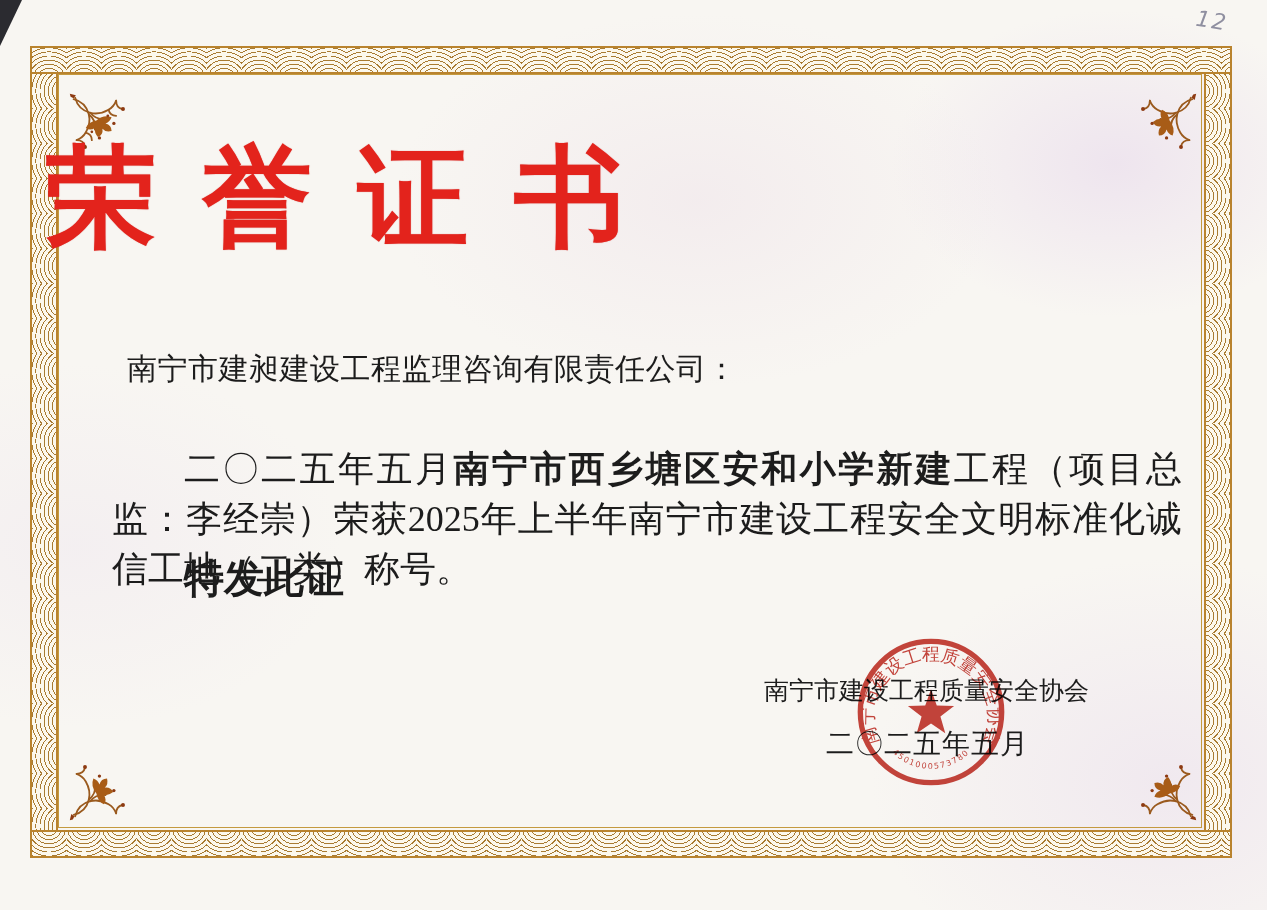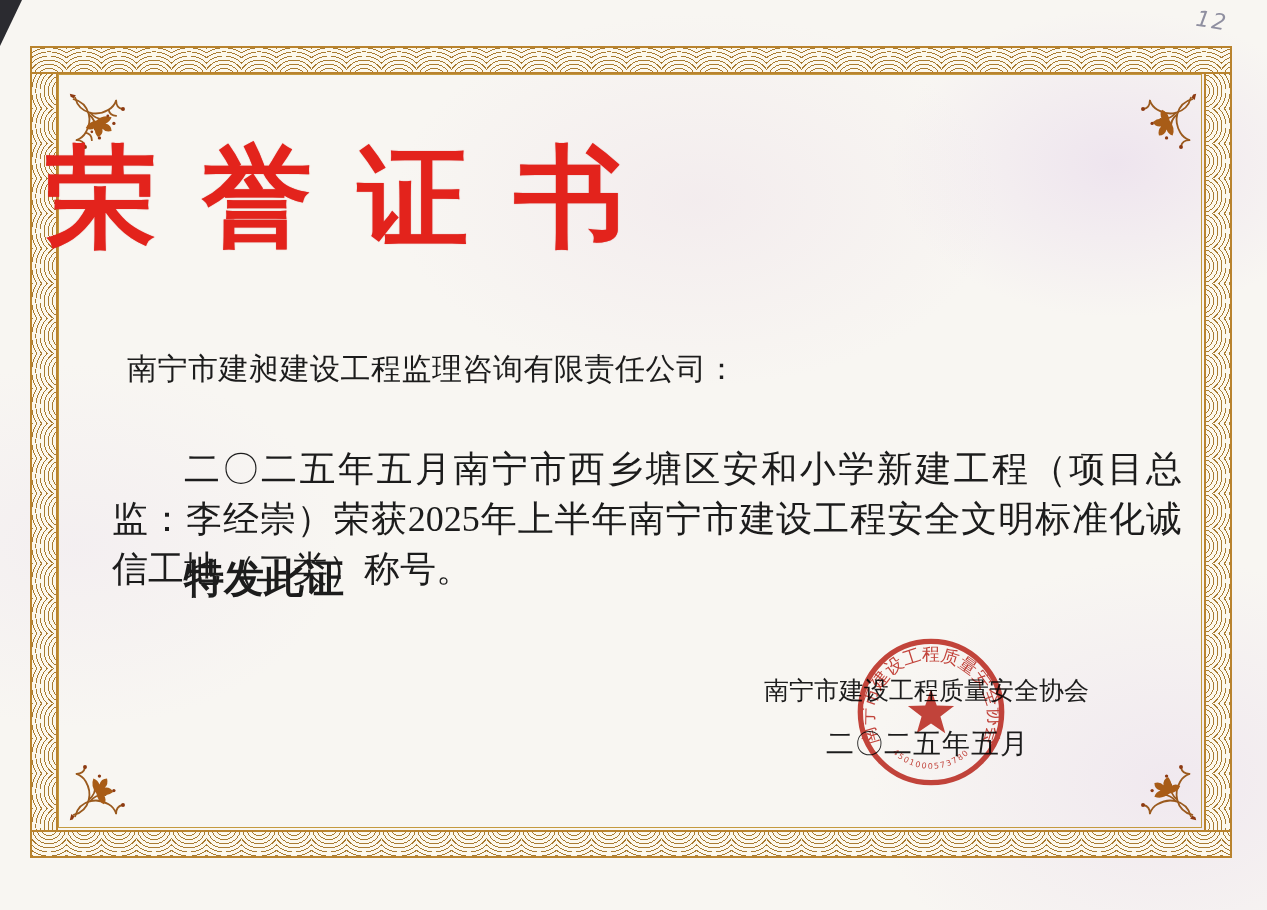--- a/index.html
+++ b/index.html
@@ -43,21 +43,21 @@
   .orn-bl{left:66px;top:748px;transform:rotate(270deg);}
   
   .title{position:absolute;left:0;right:8px;top:138px;text-align:left;
     font-family:"DejaVu Sans","Liberation Sans",sans-serif;font-weight:800;
     font-size:110px;line-height:118px;color:#e3231c;
     letter-spacing:46px;text-indent:46px;
     text-shadow:0 0 1px rgba(190,10,10,.6);}
   .recipient{position:absolute;left:127px;top:320px;font-size:30px;letter-spacing:.5px;margin-top:29px;}
   .body-par{position:absolute;left:112px;top:408px;width:1070px;
     font-size:36px;line-height:50px;text-indent:72px;text-align:justify;}
-  .body-par b{font-weight:400;}
+  .body-par b{font-weight:700;}
   .closing{position:absolute;left:112px;top:551px;font-size:40px;font-weight:700;text-indent:72px;}
   .issuer{position:absolute;left:764px;top:674px;font-size:25px;letter-spacing:0;}
   .cert-date{position:absolute;left:818px;top:725px;font-size:28px;letter-spacing:1px;margin-left:8px;}
   
   .seal{position:absolute;left:855px;top:636px;width:152px;height:152px;
     mix-blend-mode:multiply;opacity:.9;}
   .seal text{font-family:"DejaVu Sans","Liberation Sans",sans-serif;}
 </style>
 </head>
 <body>

